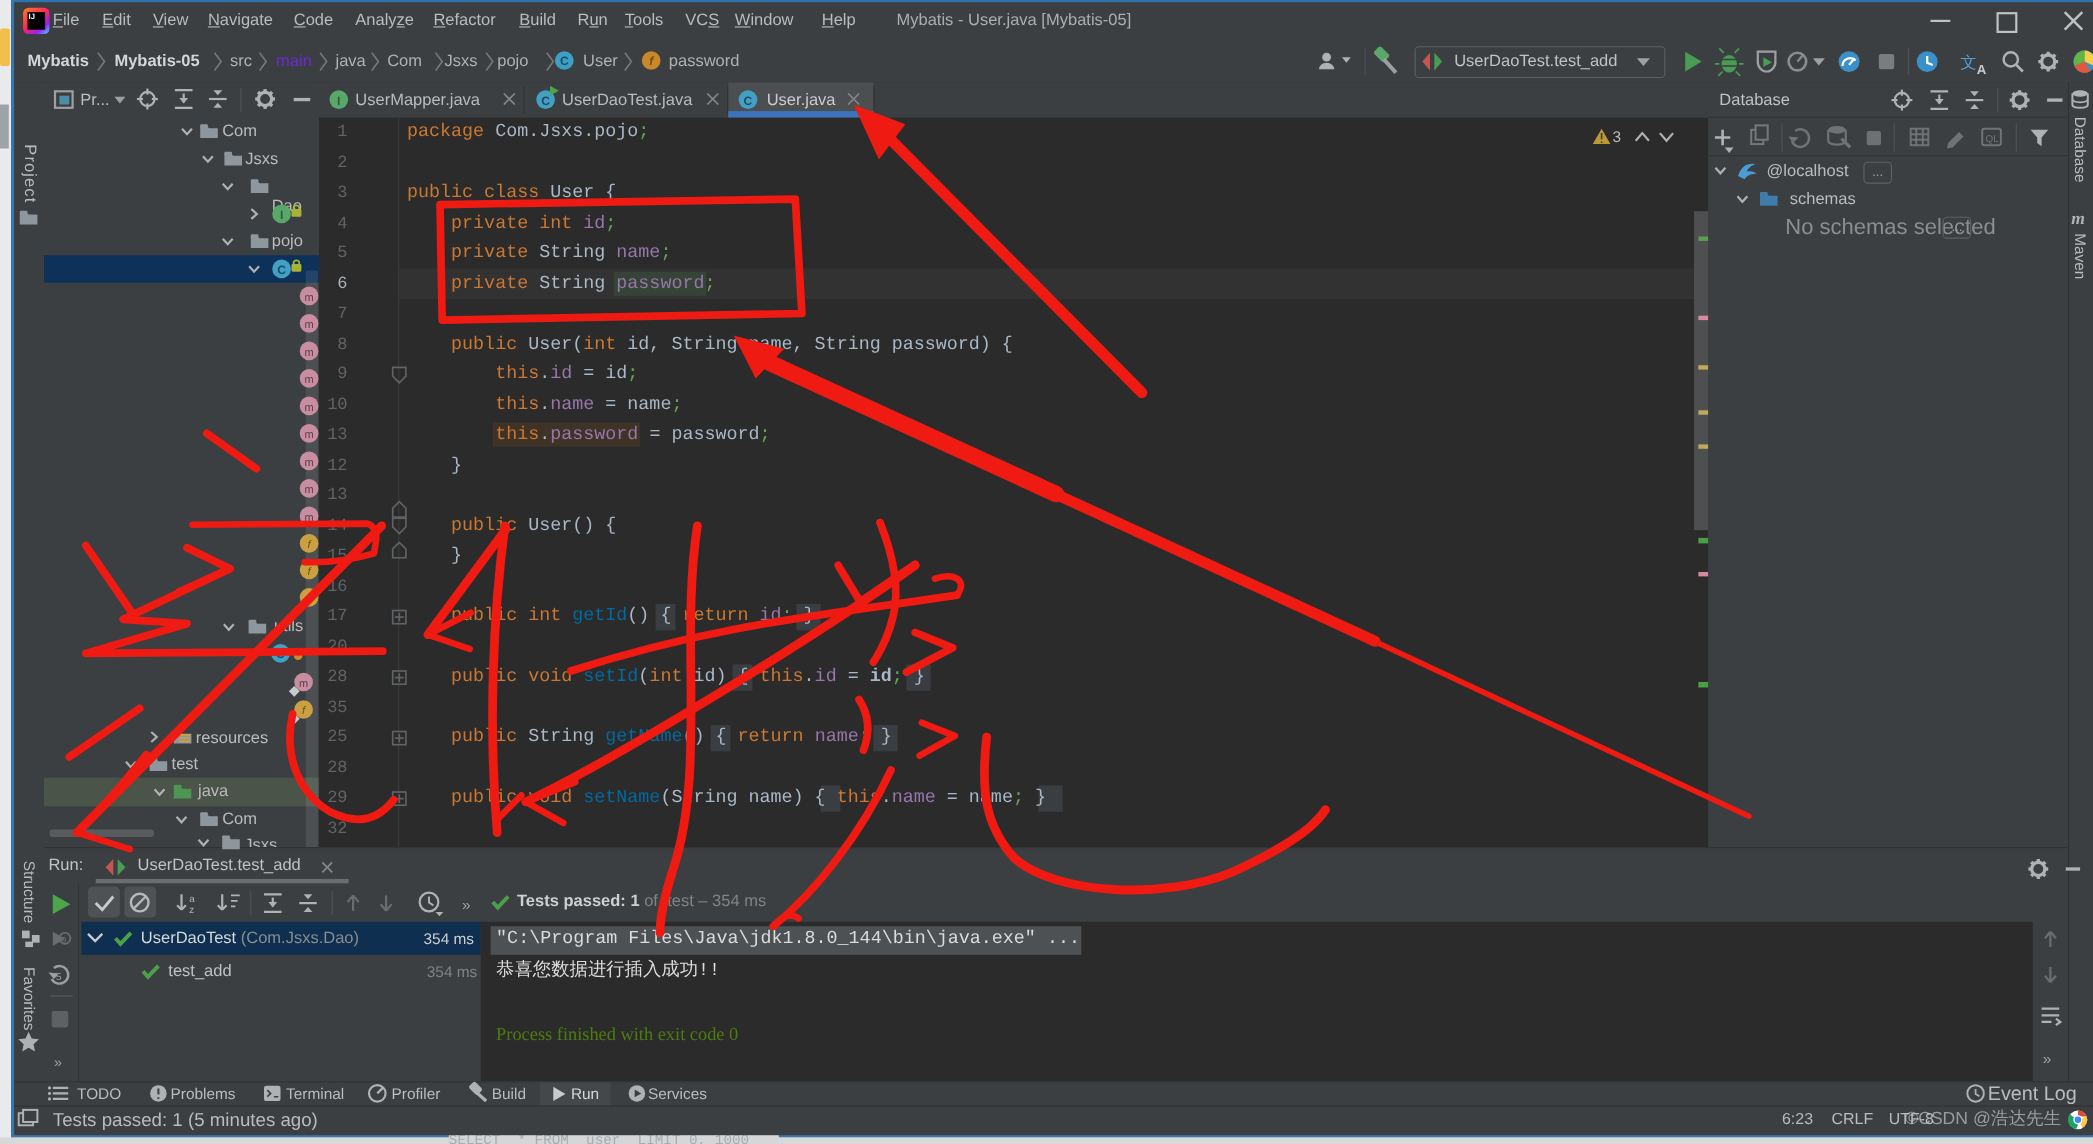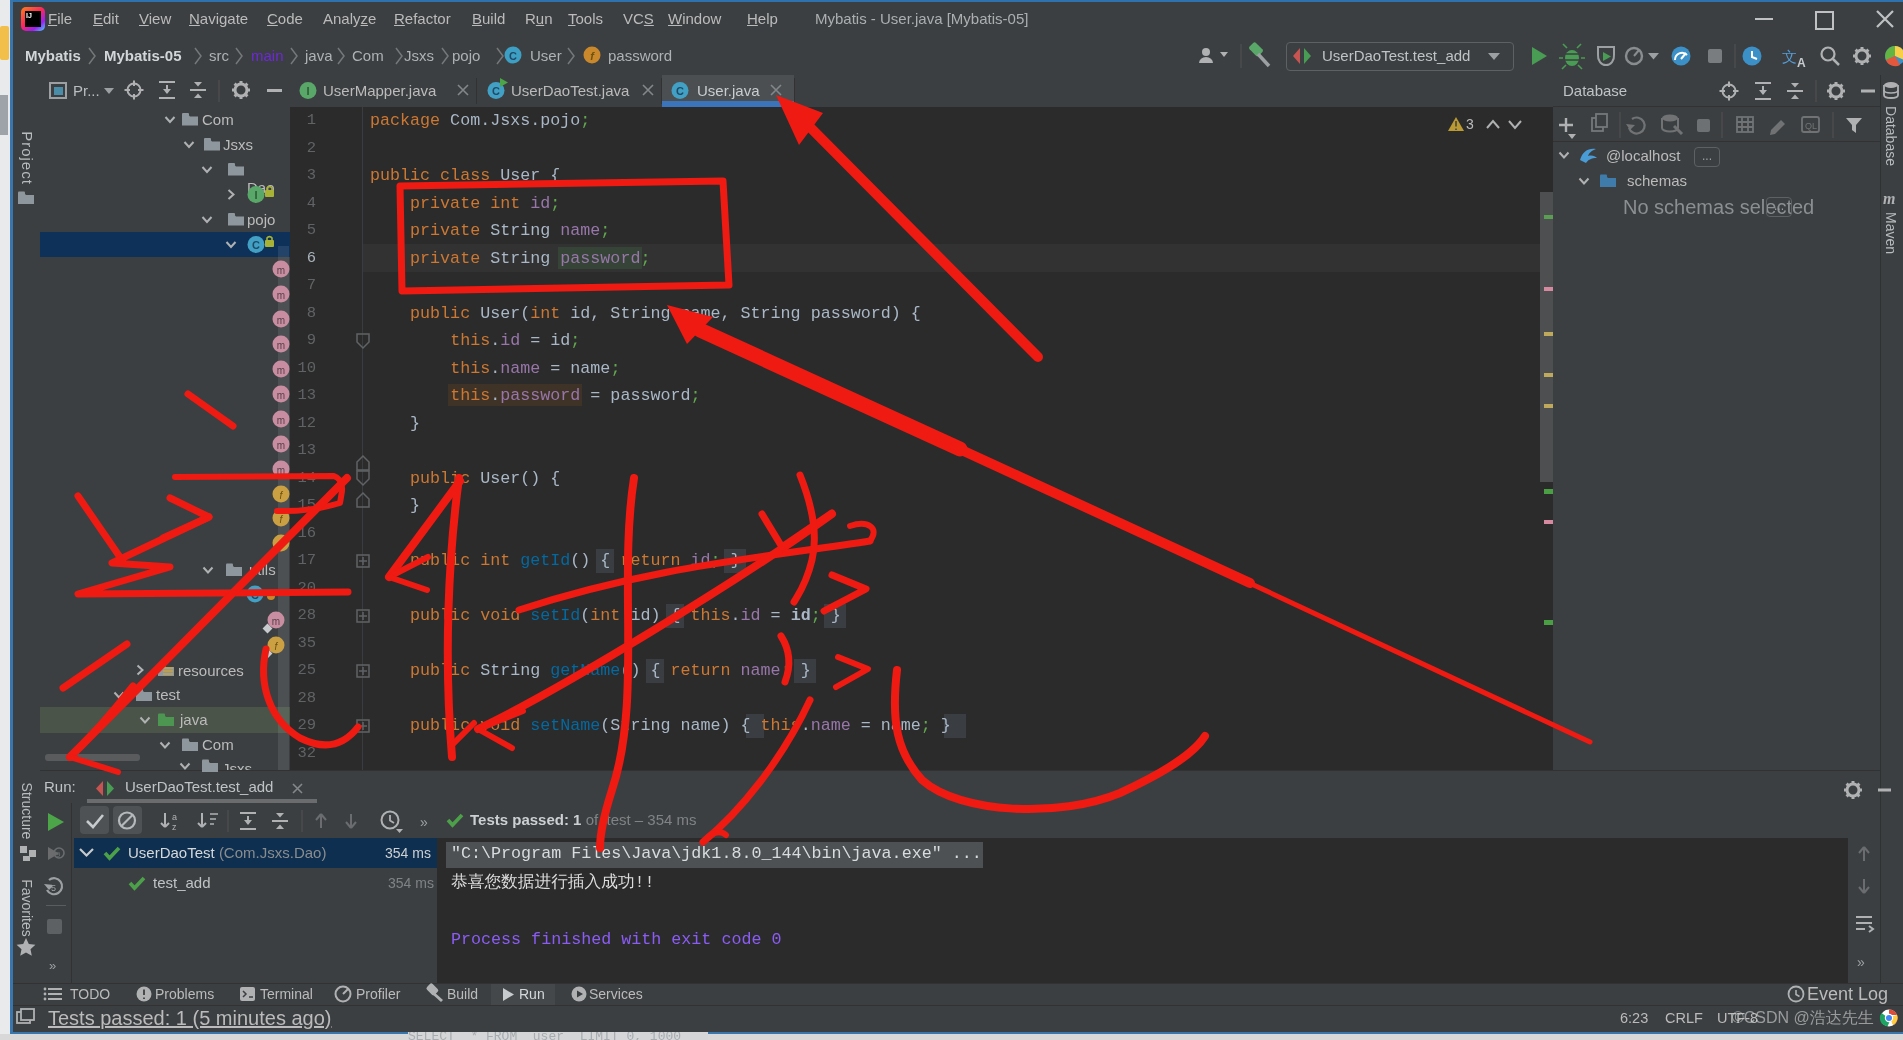--- a/index.html
+++ b/index.html
@@ -220,35 +220,35 @@
 <div class="ab ui" style="left:128px;top:842px;height:22px;line-height:22px;color:#D5D8DA;">UserDaoTest <span style="color:#8A8D8F;">(Com.Jsxs.Dao)</span></div>
 <div class="ab ui" style="left:385px;top:842px;height:22px;line-height:22px;color:#CDD0D2;font-size:14px;">354 ms</div>
 <div class="ab ui" style="left:153px;top:872px;height:22px;line-height:22px;color:#C0C3C5;">test_add</div>
 <div class="ab ui" style="left:388px;top:872px;height:22px;line-height:22px;color:#808385;font-size:14px;">354 ms</div>
 
 <div class="ab ui" style="left:470px;top:809px;height:22px;line-height:22px;color:#CDD0D2;"><b>Tests passed: 1</b> <span style="color:#808385;">of</span>&nbsp;&nbsp;<span style="color:#808385;">test – 354 ms</span></div>
 
 <div class="ab" style="left:446px;top:842px;width:537px;height:26px;background:#4E5153;"></div>
 <div class="ab mono" style="left:451px;top:840px;height:28.5px;line-height:28.5px;color:#D8DCDF;">"C:\Program Files\Java\jdk1.8.0_144\bin\java.exe" ...</div>
 <div class="ab mono" style="left:451px;top:868.5px;height:28.5px;line-height:28.5px;color:#DCDCDC;">恭喜您数据进行插入成功!!</div>
-<div class="ab mono" style="left:451px;top:925.5px;height:28.5px;line-height:28.5px;color:#8b5cf6;">Process finished with exit code 0</div>
+<div class="ab mono" style="left:451px;top:925.5px;height:28.5px;line-height:28.5px;color:#4d7c0f;font-family:Liberation Serif, serif;">Process finished with exit code 0</div>
 
 <div class="ab" style="left:13px;top:983px;width:1890px;height:22px;background:#3C3F41;border-top:1px solid #323232;"></div>
 <div class="ab" style="left:491px;top:984px;width:64px;height:21px;background:#45484A;"></div>
 <div class="ab ui" style="left:70px;top:984px;height:21px;line-height:21px;font-size:14px;">TODO</div>
 <div class="ab ui" style="left:155px;top:984px;height:21px;line-height:21px;font-size:14px;">Problems</div>
 <div class="ab ui" style="left:260px;top:984px;height:21px;line-height:21px;font-size:14px;">Terminal</div>
 <div class="ab ui" style="left:356px;top:984px;height:21px;line-height:21px;font-size:14px;">Profiler</div>
 <div class="ab ui" style="left:447px;top:984px;height:21px;line-height:21px;font-size:14px;">Build</div>
 <div class="ab ui" style="left:519px;top:984px;height:21px;line-height:21px;font-size:14px;color:#D5D8DA;">Run</div>
 <div class="ab ui" style="left:589px;top:984px;height:21px;line-height:21px;font-size:14px;">Services</div>
 <div class="ab ui" style="left:1807px;top:984px;height:21px;line-height:21px;font-size:18px;">Event Log</div>
 
 <div class="ab" style="left:13px;top:1005px;width:1890px;height:26px;background:#3C3F41;border-top:1px solid #323232;"></div>
-<div class="ab ui" style="left:48px;top:1008px;height:21px;line-height:21px;font-size:20px;text-decoration:underline;">Tests passed: 1 (5 minutes ago)</div>
+<div class="ab ui" style="left:48px;top:1008px;height:21px;line-height:21px;font-size:17px;">Tests passed: 1 (5 minutes ago)</div>
 <div class="ab ui" style="left:1620px;top:1008px;height:21px;line-height:21px;font-size:14.5px;">6:23</div>
 <div class="ab ui" style="left:1665px;top:1008px;height:21px;line-height:21px;font-size:14.5px;">CRLF</div>
 <div class="ab ui" style="left:1717px;top:1008px;height:21px;line-height:21px;font-size:14.5px;">UTF-8</div>
 <div class="ab ui" style="left:1732px;top:1006px;height:24px;line-height:24px;font-size:16px;color:rgba(215,217,219,0.60);">©CSDN @浩达先生</div>
 
 <svg class="ab" style="left:0;top:0;" width="1903" height="1040" viewBox="0 0 1903 1040">
 <defs>
 <g id="gear6">
         <circle cx="0" cy="0" r="6" fill="none" stroke="#AFB1B3" stroke-width="3"></circle>
         <g stroke="#AFB1B3" stroke-width="3">

